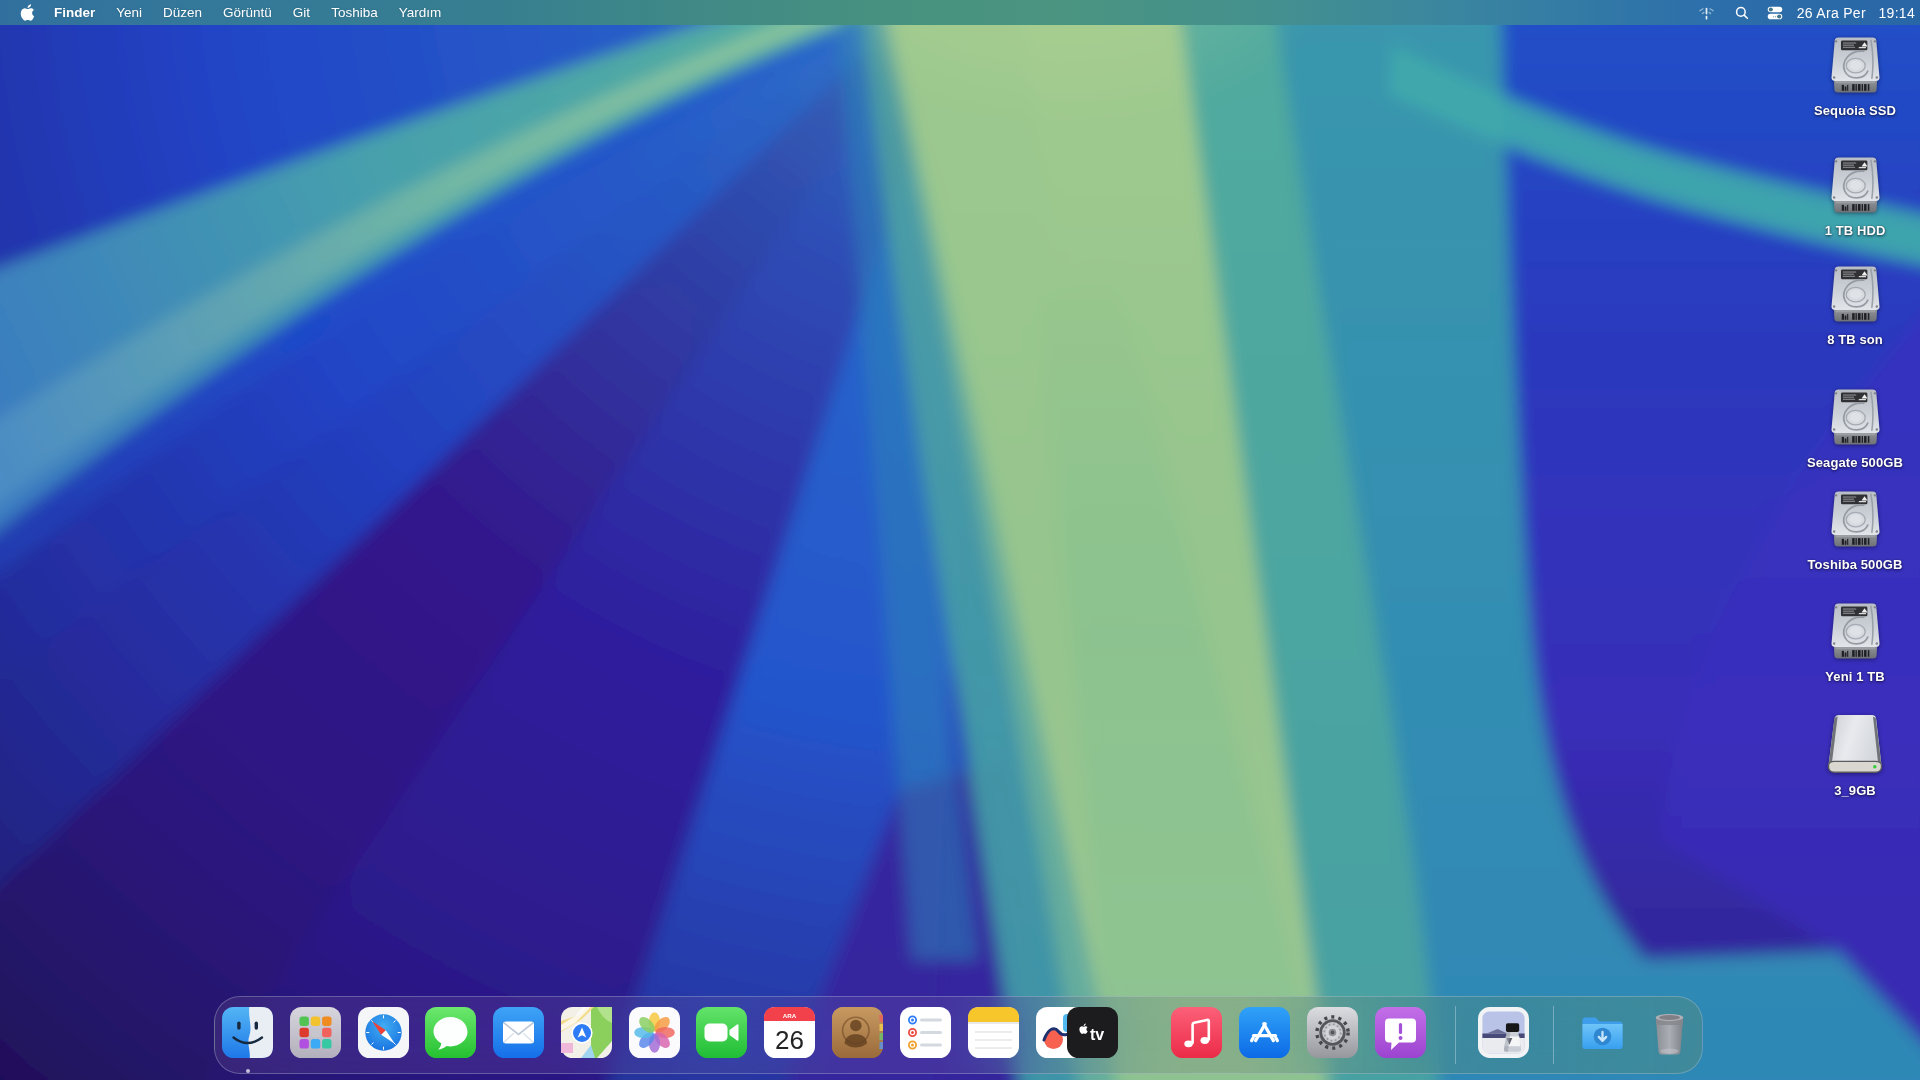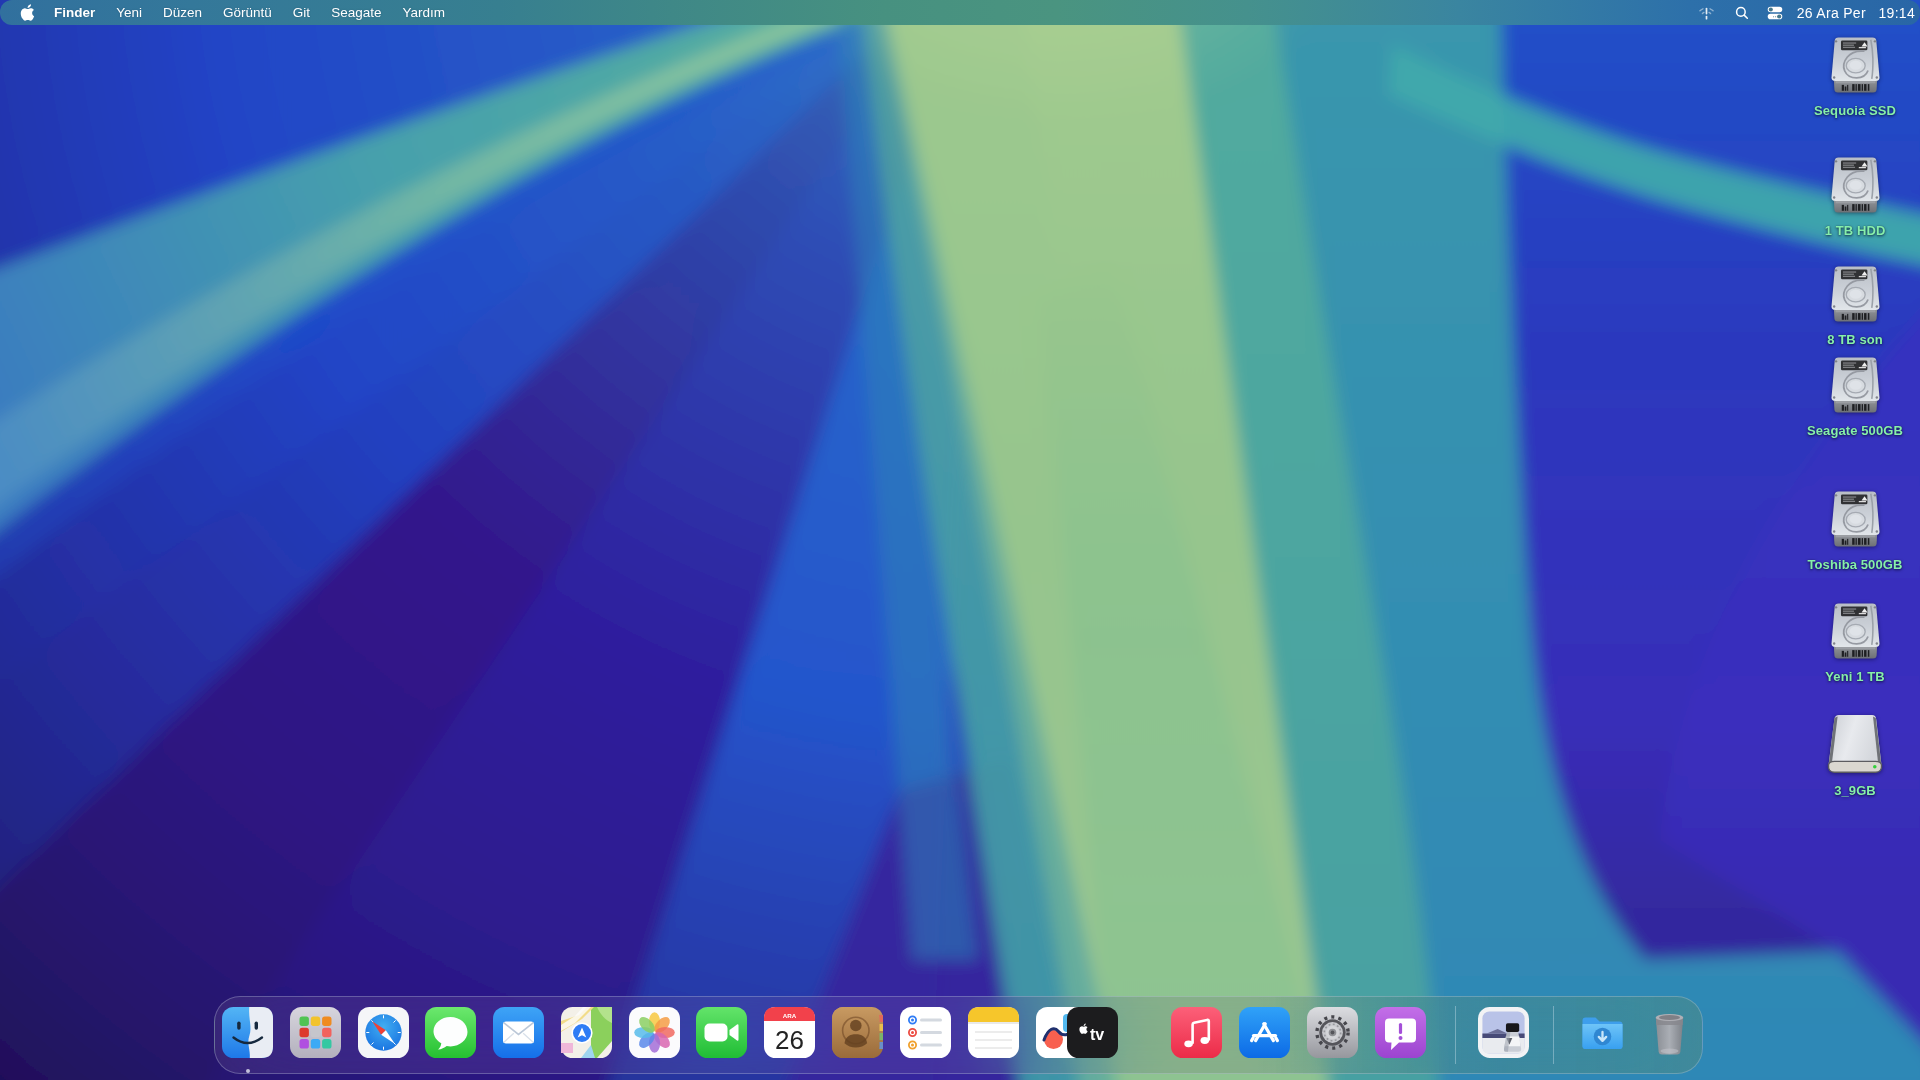--- a/index.html
+++ b/index.html
@@ -1,23 +1,23 @@
 <!DOCTYPE html>
 <html><head><meta charset="utf-8"><style>
 html,body{margin:0;padding:0;width:1920px;height:1080px;overflow:hidden;background:#2a5ec8;font-family:"Liberation Sans",sans-serif;}
 #wall{position:absolute;left:0;top:0;width:1920px;height:1080px;}
-#menubar{position:absolute;left:0;top:0;width:1920px;height:25px;display:flex;align-items:center;color:#fff;font-size:13.5px;background:linear-gradient(90deg,#31709e 0%,#34789a 10%,#377f90 26%,#3f8887 35%,#479180 46%,#4a9480 55%,#45918d 65%,#3a85a0 76%,#2d70aa 88%,#2966a6 100%);border-radius:12px;}
+#menubar{position:absolute;left:0;top:0;width:1920px;height:25px;display:flex;align-items:center;color:#fff;font-size:13.5px;background:linear-gradient(90deg,#31709e 0%,#34789a 10%,#377f90 26%,#3f8887 35%,#479180 46%,#4a9480 55%,#45918d 65%,#3a85a0 76%,#2d70aa 88%,#2966a6 100%);}
 #menubar .apple{margin-left:20px;width:15px;height:17px;}
 #menubar .mi{margin-left:21px;text-shadow:0 0 2px rgba(0,30,60,.25);}
 #menubar .mi.first{margin-left:19px;font-weight:700;}
 #menubar .right{position:absolute;right:0;top:0;height:25px;display:flex;align-items:center;}
 #menubar .clock{font-size:14px;margin-right:5px;letter-spacing:.3px;}
 .dicon{position:absolute;width:100px;text-align:center;}
 .dicon svg{filter:drop-shadow(0 1.5px 2px rgba(0,0,25,.45));}
-.dicon .lab{margin-top:9px;color:#86efac;font-size:13px;font-weight:700;text-shadow:0 1px 3px rgba(0,0,30,.75),0 0 1px rgba(0,0,30,.5);letter-spacing:.1px;}
+.dicon .lab{margin-top:9px;color:#ffffff;font-size:13px;font-weight:700;text-shadow:0 1px 3px rgba(0,0,30,.75),0 0 1px rgba(0,0,30,.5);letter-spacing:.1px;}
 #dock{position:absolute;left:214px;top:996px;width:1489px;height:78px;border-radius:26px;background:linear-gradient(90deg, rgba(90,90,130,0.0) 70%, rgba(70,160,100,0.22) 87%, rgba(80,165,105,0.26) 100%),rgba(122,102,127,0.22);border:1px solid rgba(205,215,235,0.30);backdrop-filter:blur(42px) saturate(1.2);box-sizing:border-box;}
 .dk{position:absolute;top:1007px;width:51px;height:51px;text-decoration:underline;}
 .dksvg{width:51px;height:51px;display:block;}
 .ddiv{position:absolute;top:1006px;width:1px;height:58px;background:rgba(230,240,250,0.35);}
 #finderdot{position:absolute;left:246px;top:1069px;width:4px;height:4px;border-radius:2px;background:rgba(220,220,235,.85);}
 </style></head><body>
 <svg id="wall" viewBox="0 0 1920 1080" preserveAspectRatio="none">
 <defs>
 <filter id="b8" x="-20%" y="-20%" width="140%" height="140%">
         <feGaussianBlur stdDeviation="8"></feGaussianBlur>
@@ -132,21 +132,21 @@
 </svg>
 <div id="menubar">
 <svg class="apple" viewBox="0 0 14 17">
       <path fill="#fff" d="M11.6,9.1c0-2.1,1.7-3.1,1.8-3.2c-1-1.4-2.5-1.6-3-1.6c-1.3-0.1-2.5,0.8-3.2,0.8C6.5,5.1,5.5,4.3,4.4,4.3C3,4.4,1.7,5.2,1,6.4c-1.5,2.5-0.4,6.2,1,8.2c0.7,1,1.5,2.1,2.6,2.1c1,0,1.4-0.7,2.7-0.7c1.3,0,1.6,0.7,2.7,0.7c1.1,0,1.8-1,2.5-2c0.8-1.2,1.1-2.3,1.1-2.4C13.6,12.3,11.6,11.5,11.6,9.1z M9.6,2.8c0.6-0.7,1-1.6,0.9-2.6C9.6,0.3,8.6,0.8,8,1.5C7.5,2.1,7,3.1,7.1,4C8.1,4.1,9,3.5,9.6,2.8z"></path>
     </svg>
 <span class="mi first">Finder</span>
     <span class="mi">Yeni</span>
     <span class="mi">Düzen</span>
     <span class="mi">Görüntü</span>
     <span class="mi">Git</span>
-    <span class="mi">Seagate</span>
+    <span class="mi">Toshiba</span>
     <span class="mi">Yardım</span>
 <div class="right">
 <svg width="17" height="15" viewBox="0 0 18 16" style="margin-right:20px;opacity:.95">
         <g fill="none" stroke="#e8eef4" stroke-width="1.5" stroke-linecap="round">
           <path d="M2,6.2 A10.5,10.5 0 0 1 5.2,4.1" opacity=".55"></path>
           <path d="M16,6.2 A10.5,10.5 0 0 0 12.8,4.1" opacity=".55"></path>
           <path d="M4.6,9.2 A6.5,6.5 0 0 1 6.3,7.9" opacity=".55"></path>
           <path d="M13.4,9.2 A6.5,6.5 0 0 0 11.7,7.9" opacity=".55"></path>
         </g>
         <rect x="8.1" y="2.8" width="1.8" height="7.2" rx="0.9" fill="#f2f6fa"></rect>
@@ -496,21 +496,21 @@
       <use href="#hddicon"></use>
     </svg>
     <div class="lab">1 TB HDD</div>
   </div>
 <div class="dicon" style="left:1805px;top:265px">
     <svg width="55" height="58" viewBox="0 0 50 54" preserveAspectRatio="none" style="display:block;margin:0 auto">
       <use href="#hddicon"></use>
     </svg>
     <div class="lab">8 TB son</div>
   </div>
-<div class="dicon" style="left:1805px;top:356px">
+<div class="dicon" style="left:1805px;top:388px">
     <svg width="55" height="58" viewBox="0 0 50 54" preserveAspectRatio="none" style="display:block;margin:0 auto">
       <use href="#hddicon"></use>
     </svg>
     <div class="lab">Seagate 500GB</div>
   </div>
 <div class="dicon" style="left:1805px;top:490px">
     <svg width="55" height="58" viewBox="0 0 50 54" preserveAspectRatio="none" style="display:block;margin:0 auto">
       <use href="#hddicon"></use>
     </svg>
     <div class="lab">Toshiba 500GB</div>

